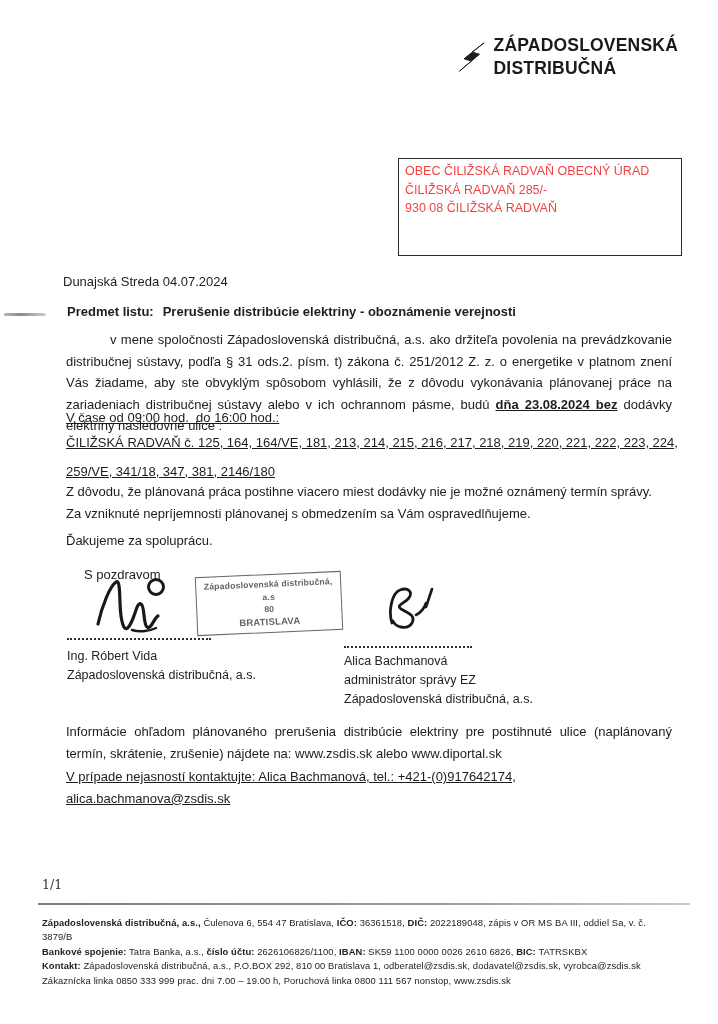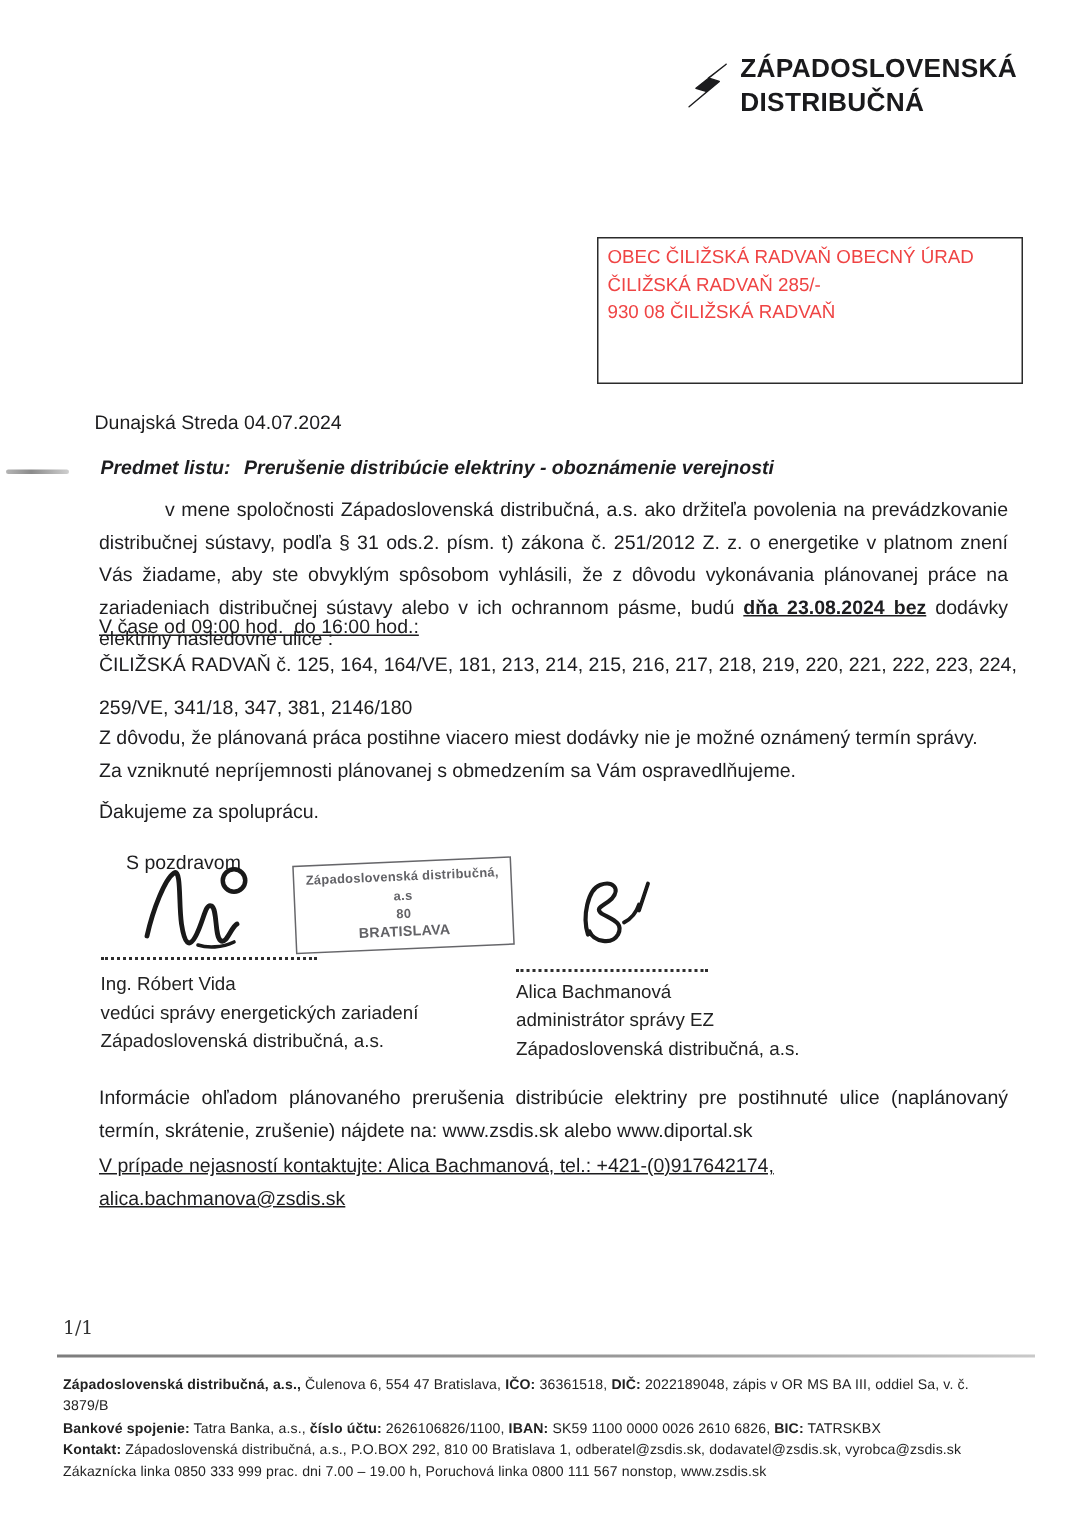--- a/index.html
+++ b/index.html
@@ -67,33 +67,33 @@
   </div>
 
   <div class="abs addr-box">
     <div>OBEC ČILIŽSKÁ RADVAŇ OBECNÝ ÚRAD</div>
     <div>ČILIŽSKÁ RADVAŇ 285/-</div>
     <div>930 08 ČILIŽSKÁ RADVAŇ</div>
   </div>
 
   <div class="abs fs13" style="left:63px;top:271px;">Dunajská Streda 04.07.2024</div>
 
-  <div class="abs fs13 bold" style="left:67px;top:301px;font-style:italic;">
+  <div class="abs fs13 bold" style="left:67px;top:301px;">
     <span>Predmet listu:</span><span style="display:inline-block;width:9px;"></span><span>Prerušenie distribúcie elektriny - oboznámenie verejnosti</span>
   </div>
 
   <div class="abs fold"></div>
 
   <div class="abs fs13 justify" style="left:66px;top:329px;width:606px;text-indent:44px;">
     <span>v mene spoločnosti Západoslovenská distribučná, a.s. ako držiteľa povolenia na prevádzkovanie distribučnej sústavy, podľa § 31 ods.2. písm. t) zákona č. 251/2012 Z. z. o energetike v platnom znení Vás žiadame, aby ste obvyklým spôsobom vyhlásili, že z dôvodu vykonávania plánovanej práce na zariadeniach distribučnej sústavy alebo v ich ochrannom pásme, budú </span><span class="bold ul">dňa 23.08.2024 bez</span><span> dodávky elektriny nasledovné ulice :</span>
   </div>
 
   <div class="abs fs13 ul ws-pre" style="left:66px;top:407px;">V čase od 09:00 hod.  do 16:00 hod.:</div>
 
-  <div class="abs fs13" style="left:66px;top:429px;width:612px;line-height:28.5px;">ČILIŽSKÁ RADVAŇ č. 125, 164, 164/VE, 181, 213, 214, 215, 216, 217, 218, 219, 220, 221, 222, 223, 224, 259/VE, 341/18, 347, 381, 2146/180</div>
+  <div class="abs fs13" style="left:66px;top:429px;width:612px;line-height:28.5px;text-decoration:underline;">ČILIŽSKÁ RADVAŇ č. 125, 164, 164/VE, 181, 213, 214, 215, 216, 217, 218, 219, 220, 221, 222, 223, 224, 259/VE, 341/18, 347, 381, 2146/180</div>
 
   <div class="abs fs13" style="left:66px;top:481px;width:612px;line-height:22px;">
     <div>Z dôvodu, že plánovaná práca postihne viacero miest dodávky nie je možné oznámený termín správy.</div>
     <div>Za vzniknuté nepríjemnosti plánovanej s obmedzením sa Vám ospravedlňujeme.</div>
   </div>
 
   <div class="abs fs13" style="left:66px;top:530px;">Ďakujeme za spoluprácu.</div>
 
   <div class="abs fs13" style="left:84px;top:564px;">S pozdravom</div>
 
@@ -113,21 +113,20 @@
     <path d="M16 40 C12 28 16 10 24 7 C32 4 38 9 32 16 C27 21 20 22 25 26 C32 30 40 32 36 40 C32 47 20 45 17 38" stroke-width="2.8"></path>
     <path d="M40 32 C44 30 48 26 50 20" stroke-width="2.6"></path>
     <path d="M56 6 L50 24" stroke-width="2.6"></path>
   </svg>
 
   <div class="abs dots" style="left:67px;top:638px;width:144px;"></div>
   <div class="abs dots" style="left:344px;top:646px;width:128px;"></div>
 
   <div class="abs nameblock" style="left:67px;top:647px;">
     <div>Ing. Róbert Vida</div>
-    <div>vedúci správy energetických zariadení</div>
     <div>Západoslovenská distribučná, a.s.</div>
   </div>
   <div class="abs nameblock" style="left:344px;top:652px;">
     <div>Alica Bachmanová</div>
     <div>administrátor správy EZ</div>
     <div>Západoslovenská distribučná, a.s.</div>
   </div>
 
   <div class="abs fs13 justify" style="left:66px;top:721px;width:606px;">Informácie ohľadom plánovaného prerušenia distribúcie elektriny pre postihnuté ulice (naplánovaný termín, skrátenie, zrušenie) nájdete na: www.zsdis.sk alebo www.diportal.sk</div>
   <div class="abs fs13" style="left:66px;top:766px;width:606px;text-decoration:underline;">V prípade nejasností kontaktujte: Alica Bachmanová, tel.: +421-(0)917642174, alica.bachmanova@zsdis.sk</div>

